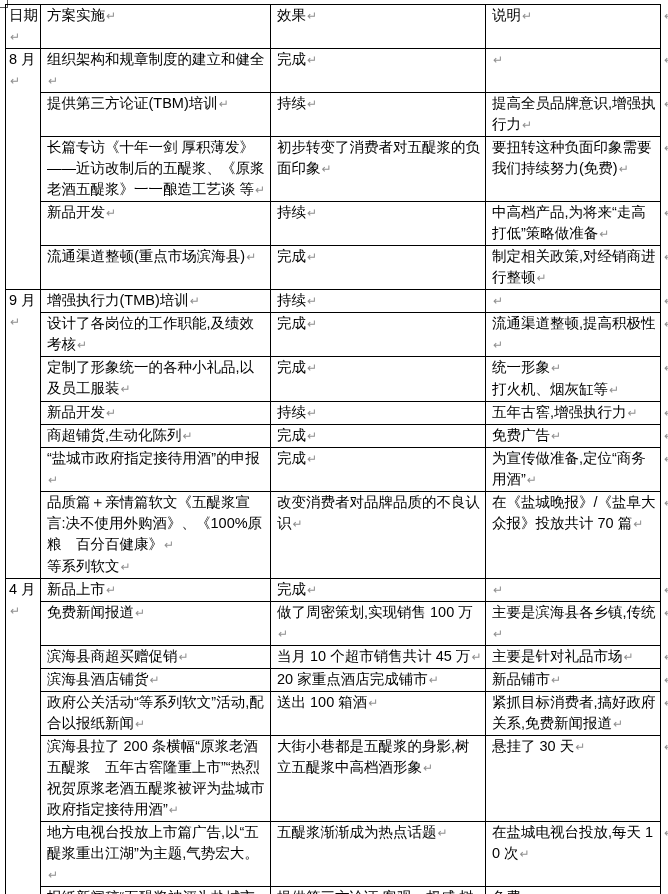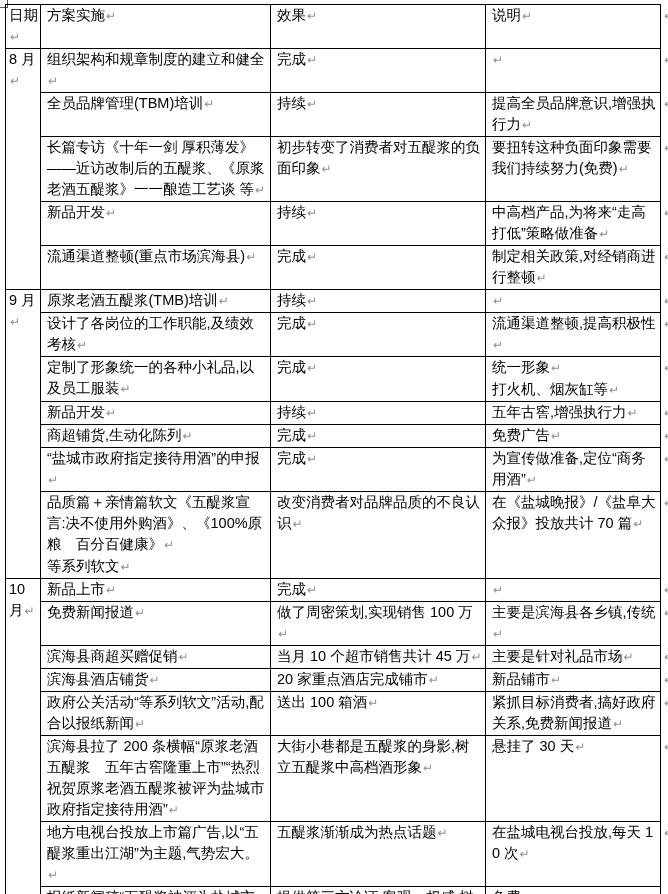--- a/index.html
+++ b/index.html
@@ -53,21 +53,21 @@
 </tr>
 
 <tr style="height:43px">
   <td class="datec" rowspan="5"><span>8 月</span><span class="mk">↵</span></td>
   <td><span>组织架构和规章制度的建立和健全</span><span class="mk">↵</span></td>
   <td><span>完成</span><span class="mk">↵</span></td>
   <td><span class="mk">↵</span></td>
   <td class="rowmark"><span class="mk">↵</span></td>
 </tr>
 <tr style="height:42px">
-  <td><span>全员品牌管理(TBM)培训</span><span class="mk">↵</span></td>
+  <td><span>提供第三方论证(TBM)培训</span><span class="mk">↵</span></td>
   <td><span>持续</span><span class="mk">↵</span></td>
   <td><span>提高全员品牌意识,增强执行力</span><span class="mk">↵</span></td>
   <td class="rowmark"><span class="mk">↵</span></td>
 </tr>
 <tr style="height:65px">
   <td><span>长篇专访《十年一剑 厚积薄发》——近访改制后的五醍浆、《原浆老酒五醍浆》一一酿造工艺谈 等</span><span class="mk">↵</span></td>
   <td><span>初步转变了消费者对五醍浆的负面印象</span><span class="mk">↵</span></td>
   <td><span>要扭转这种负面印象需要我们持续努力(免费)</span><span class="mk">↵</span></td>
   <td class="rowmark"><span class="mk">↵</span></td>
 </tr>
@@ -79,21 +79,21 @@
 </tr>
 <tr style="height:43px">
   <td><span>流通渠道整顿(重点市场滨海县)</span><span class="mk">↵</span></td>
   <td><span>完成</span><span class="mk">↵</span></td>
   <td><span>制定相关政策,对经销商进行整顿</span><span class="mk">↵</span></td>
   <td class="rowmark"><span class="mk">↵</span></td>
 </tr>
 
 <tr style="height:21px">
   <td class="datec" rowspan="7"><span>9 月</span><span class="mk">↵</span></td>
-  <td><span>原浆老酒五醍浆(TMB)培训</span><span class="mk">↵</span></td>
+  <td><span>增强执行力(TMB)培训</span><span class="mk">↵</span></td>
   <td><span>持续</span><span class="mk">↵</span></td>
   <td><span class="mk">↵</span></td>
   <td class="rowmark"><span class="mk">↵</span></td>
 </tr>
 <tr style="height:43px">
   <td><span>设计了各岗位的工作职能,及绩效考核</span><span class="mk">↵</span></td>
   <td><span>完成</span><span class="mk">↵</span></td>
   <td><span>流通渠道整顿,提高积极性</span><span class="mk">↵</span></td>
   <td class="rowmark"><span class="mk">↵</span></td>
 </tr>
@@ -128,21 +128,21 @@
   <td>
     <span class="para"><span>品质篇＋亲情篇软文《五醍浆宣言:决不使用外购酒》、《100%原粮　百分百健康》</span><span class="mk">↵</span></span>
     <span class="para"><span>等系列软文</span><span class="mk">↵</span></span>
   </td>
   <td><span>改变消费者对品牌品质的不良认识</span><span class="mk">↵</span></td>
   <td><span>在《盐城晚报》/《盐阜大众报》投放共计 70 篇</span><span class="mk">↵</span></td>
   <td class="rowmark"><span class="mk">↵</span></td>
 </tr>
 
 <tr style="height:21px">
-  <td class="datec" rowspan="9"><span>10 月</span><span class="mk">↵</span></td>
+  <td class="datec" rowspan="9"><span>4 月</span><span class="mk">↵</span></td>
   <td><span>新品上市</span><span class="mk">↵</span></td>
   <td><span>完成</span><span class="mk">↵</span></td>
   <td><span class="mk">↵</span></td>
   <td class="rowmark"><span class="mk">↵</span></td>
 </tr>
 <tr style="height:22px">
   <td><span>免费新闻报道</span><span class="mk">↵</span></td>
   <td><span>做了周密策划,实现销售 100 万</span><span class="mk">↵</span></td>
   <td><span>主要是滨海县各乡镇,传统</span><span class="mk">↵</span></td>
   <td class="rowmark"><span class="mk">↵</span></td>

